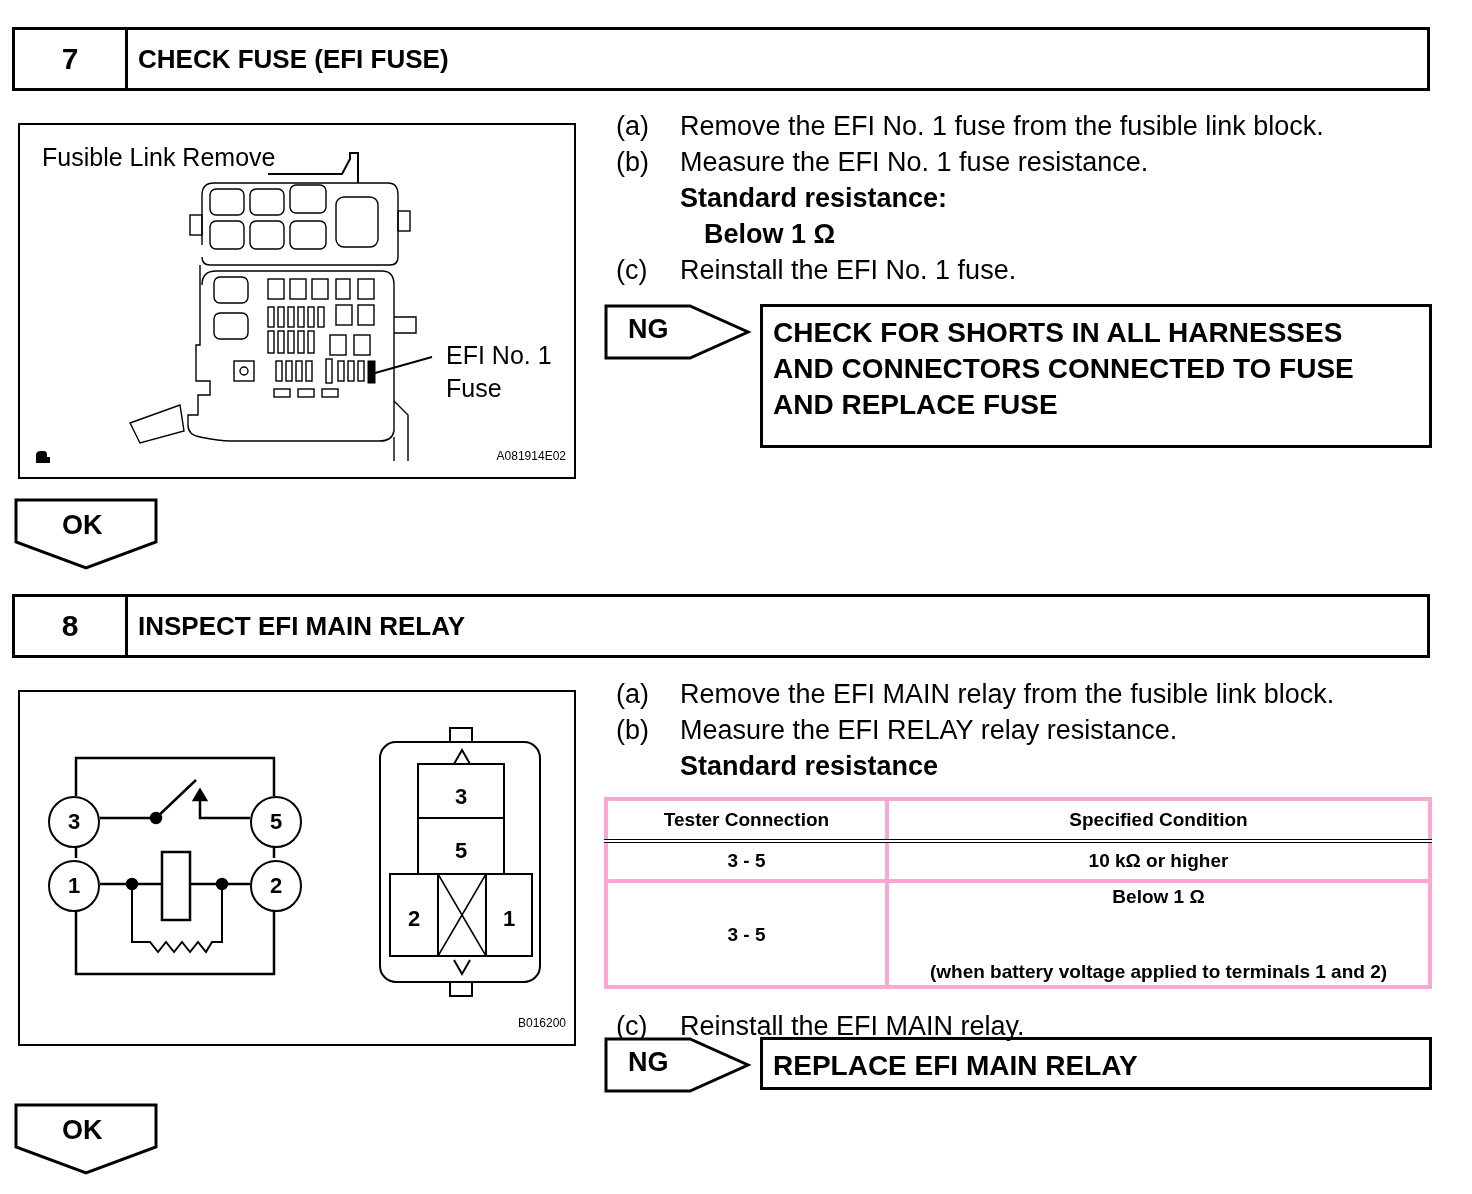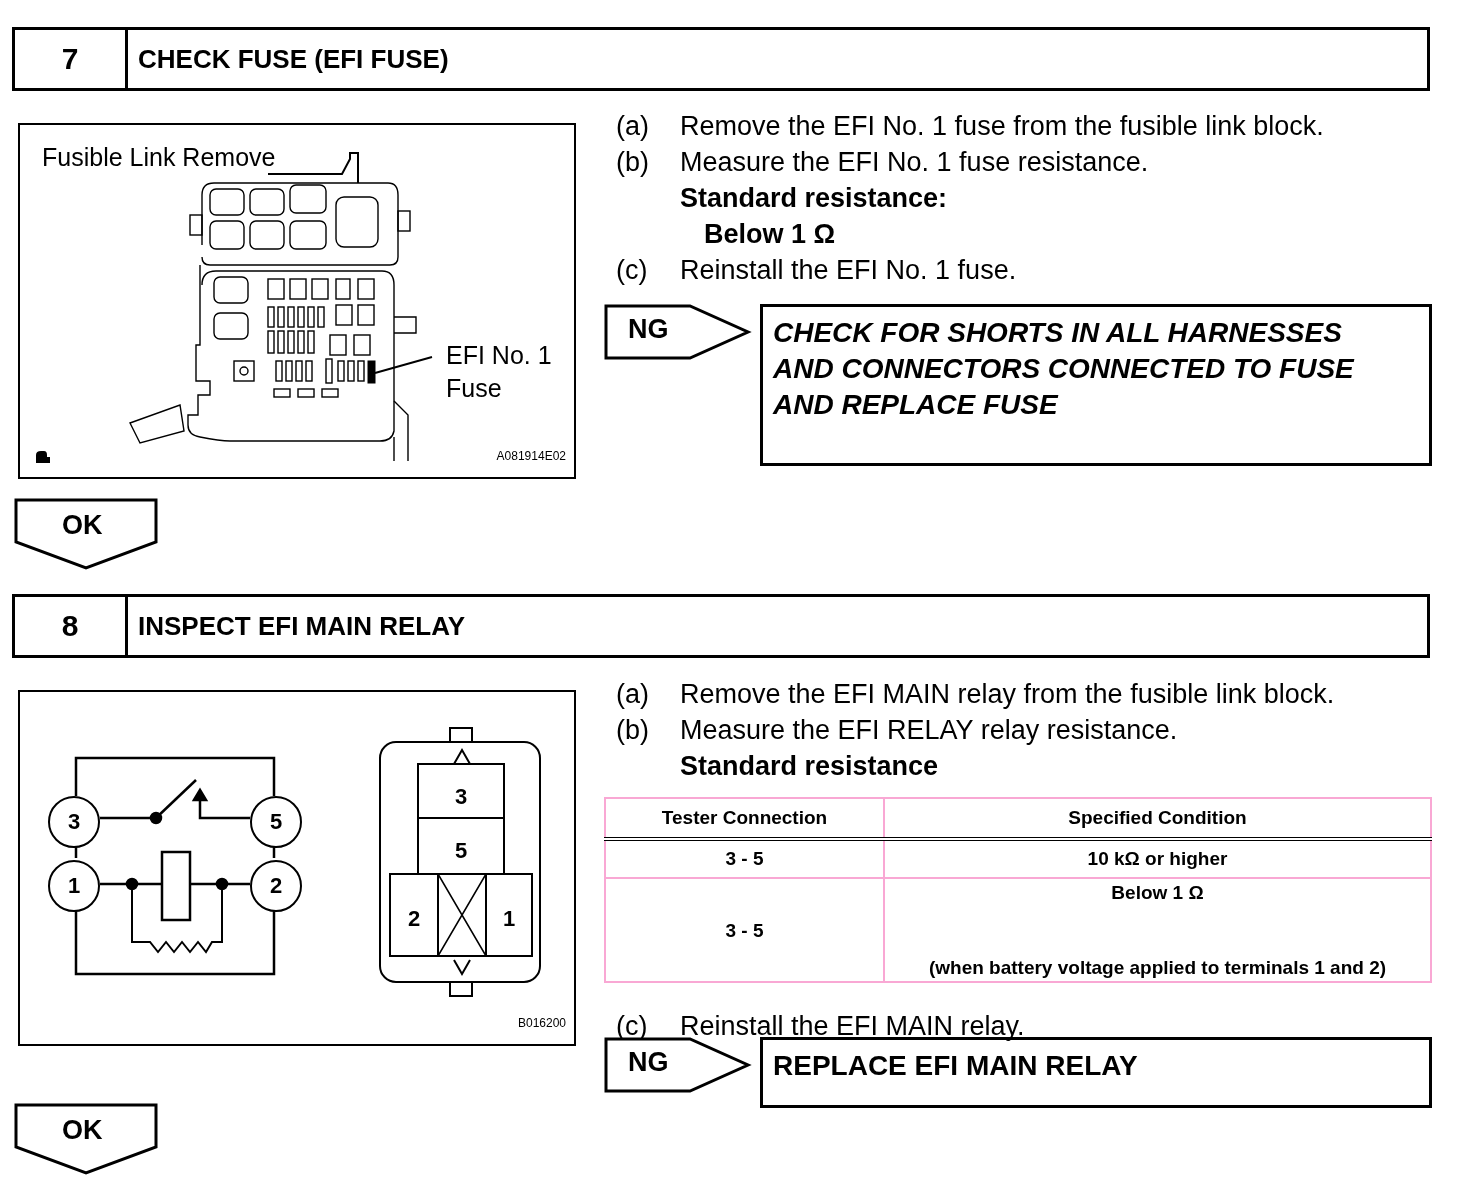--- a/index.html
+++ b/index.html
@@ -27,21 +27,21 @@
 
   
   .arrow-svg { position: absolute; overflow: visible; }
   .arrow-text { position: absolute; font-weight: bold; font-size: 27px; }
 
   .result-box { position: absolute; border: 3px solid #000; box-sizing: border-box;
                 font-weight: bold; font-size: 28px; line-height: 36px; padding: 8px 10px; }
 
   
   table.spec { position: absolute; border-collapse: collapse; font-weight: bold; font-size: 19px; }
-  table.spec td, table.spec th { border: 2px solid #f9a8d4; text-align: center; padding: 0 6px; }
+  table.spec td, table.spec th { border: 4px solid #f9a8d4; text-align: center; padding: 0 6px; }
   table.spec th { height: 38px; font-weight: bold; border-bottom: 4px double #000; }
   table.spec td { height: 36px; }
   table.spec tr.tall td { height: 88px; line-height: 27px; }
 </style>
 </head>
 <body>
 
 <div class="step-header" style="top:27px;">
   <div class="step-num">7</div>
   <div class="step-title">CHECK FUSE (EFI FUSE)</div>
@@ -127,21 +127,21 @@
 <div class="instr bold" style="left:668px; top:180px;">Standard resistance:</div>
 <div class="instr bold" style="left:692px; top:216px;">Below 1 Ω</div>
 <div class="instr" style="left:604px; top:252px;">
   <span class="lbl">(c)</span><span>Reinstall the EFI No. 1 fuse.</span>
 </div>
 
 <svg class="arrow-svg" style="left:604px; top:304px;" width="148" height="56">
   <path d="M2 2 H86 L144 28 L86 54 H2 Z" fill="#fff" stroke="#000" stroke-width="3"></path>
 </svg>
 <div class="arrow-text" style="left:628px; top:314px;">NG</div>
-<div class="result-box" style="left:760px; top:304px; width:672px; height:162px;font-style:italic;">
+<div class="result-box" style="left:760px; top:304px; width:672px; height:144px;">
   <div>CHECK FOR SHORTS IN ALL HARNESSES</div>
   <div>AND CONNECTORS CONNECTED TO FUSE</div>
   <div>AND REPLACE FUSE</div>
 </div>
 
 <svg class="arrow-svg" style="left:14px; top:498px;" width="146" height="74">
   <path d="M2 2 H142 V44 L72 70 L2 44 Z" fill="#fff" stroke="#000" stroke-width="3"></path>
 </svg>
 <div class="arrow-text" style="left:62px; top:510px;">OK</div>
 
@@ -223,20 +223,20 @@
   </table>
 
 <div class="instr" style="left:604px; top:1008px;">
   <span class="lbl">(c)</span><span>Reinstall the EFI MAIN relay.</span>
 </div>
 
 <svg class="arrow-svg" style="left:604px; top:1037px;" width="148" height="56">
   <path d="M2 2 H86 L144 28 L86 54 H2 Z" fill="#fff" stroke="#000" stroke-width="3"></path>
 </svg>
 <div class="arrow-text" style="left:628px; top:1047px;">NG</div>
-<div class="result-box" style="left:760px; top:1037px; width:672px; height:71px;">
+<div class="result-box" style="left:760px; top:1037px; width:672px; height:53px;">
   <div>REPLACE EFI MAIN RELAY</div>
 </div>
 
 <svg class="arrow-svg" style="left:14px; top:1103px;" width="146" height="74">
   <path d="M2 2 H142 V44 L72 70 L2 44 Z" fill="#fff" stroke="#000" stroke-width="3"></path>
 </svg>
 <div class="arrow-text" style="left:62px; top:1115px;">OK</div>
 
 </body></html>

